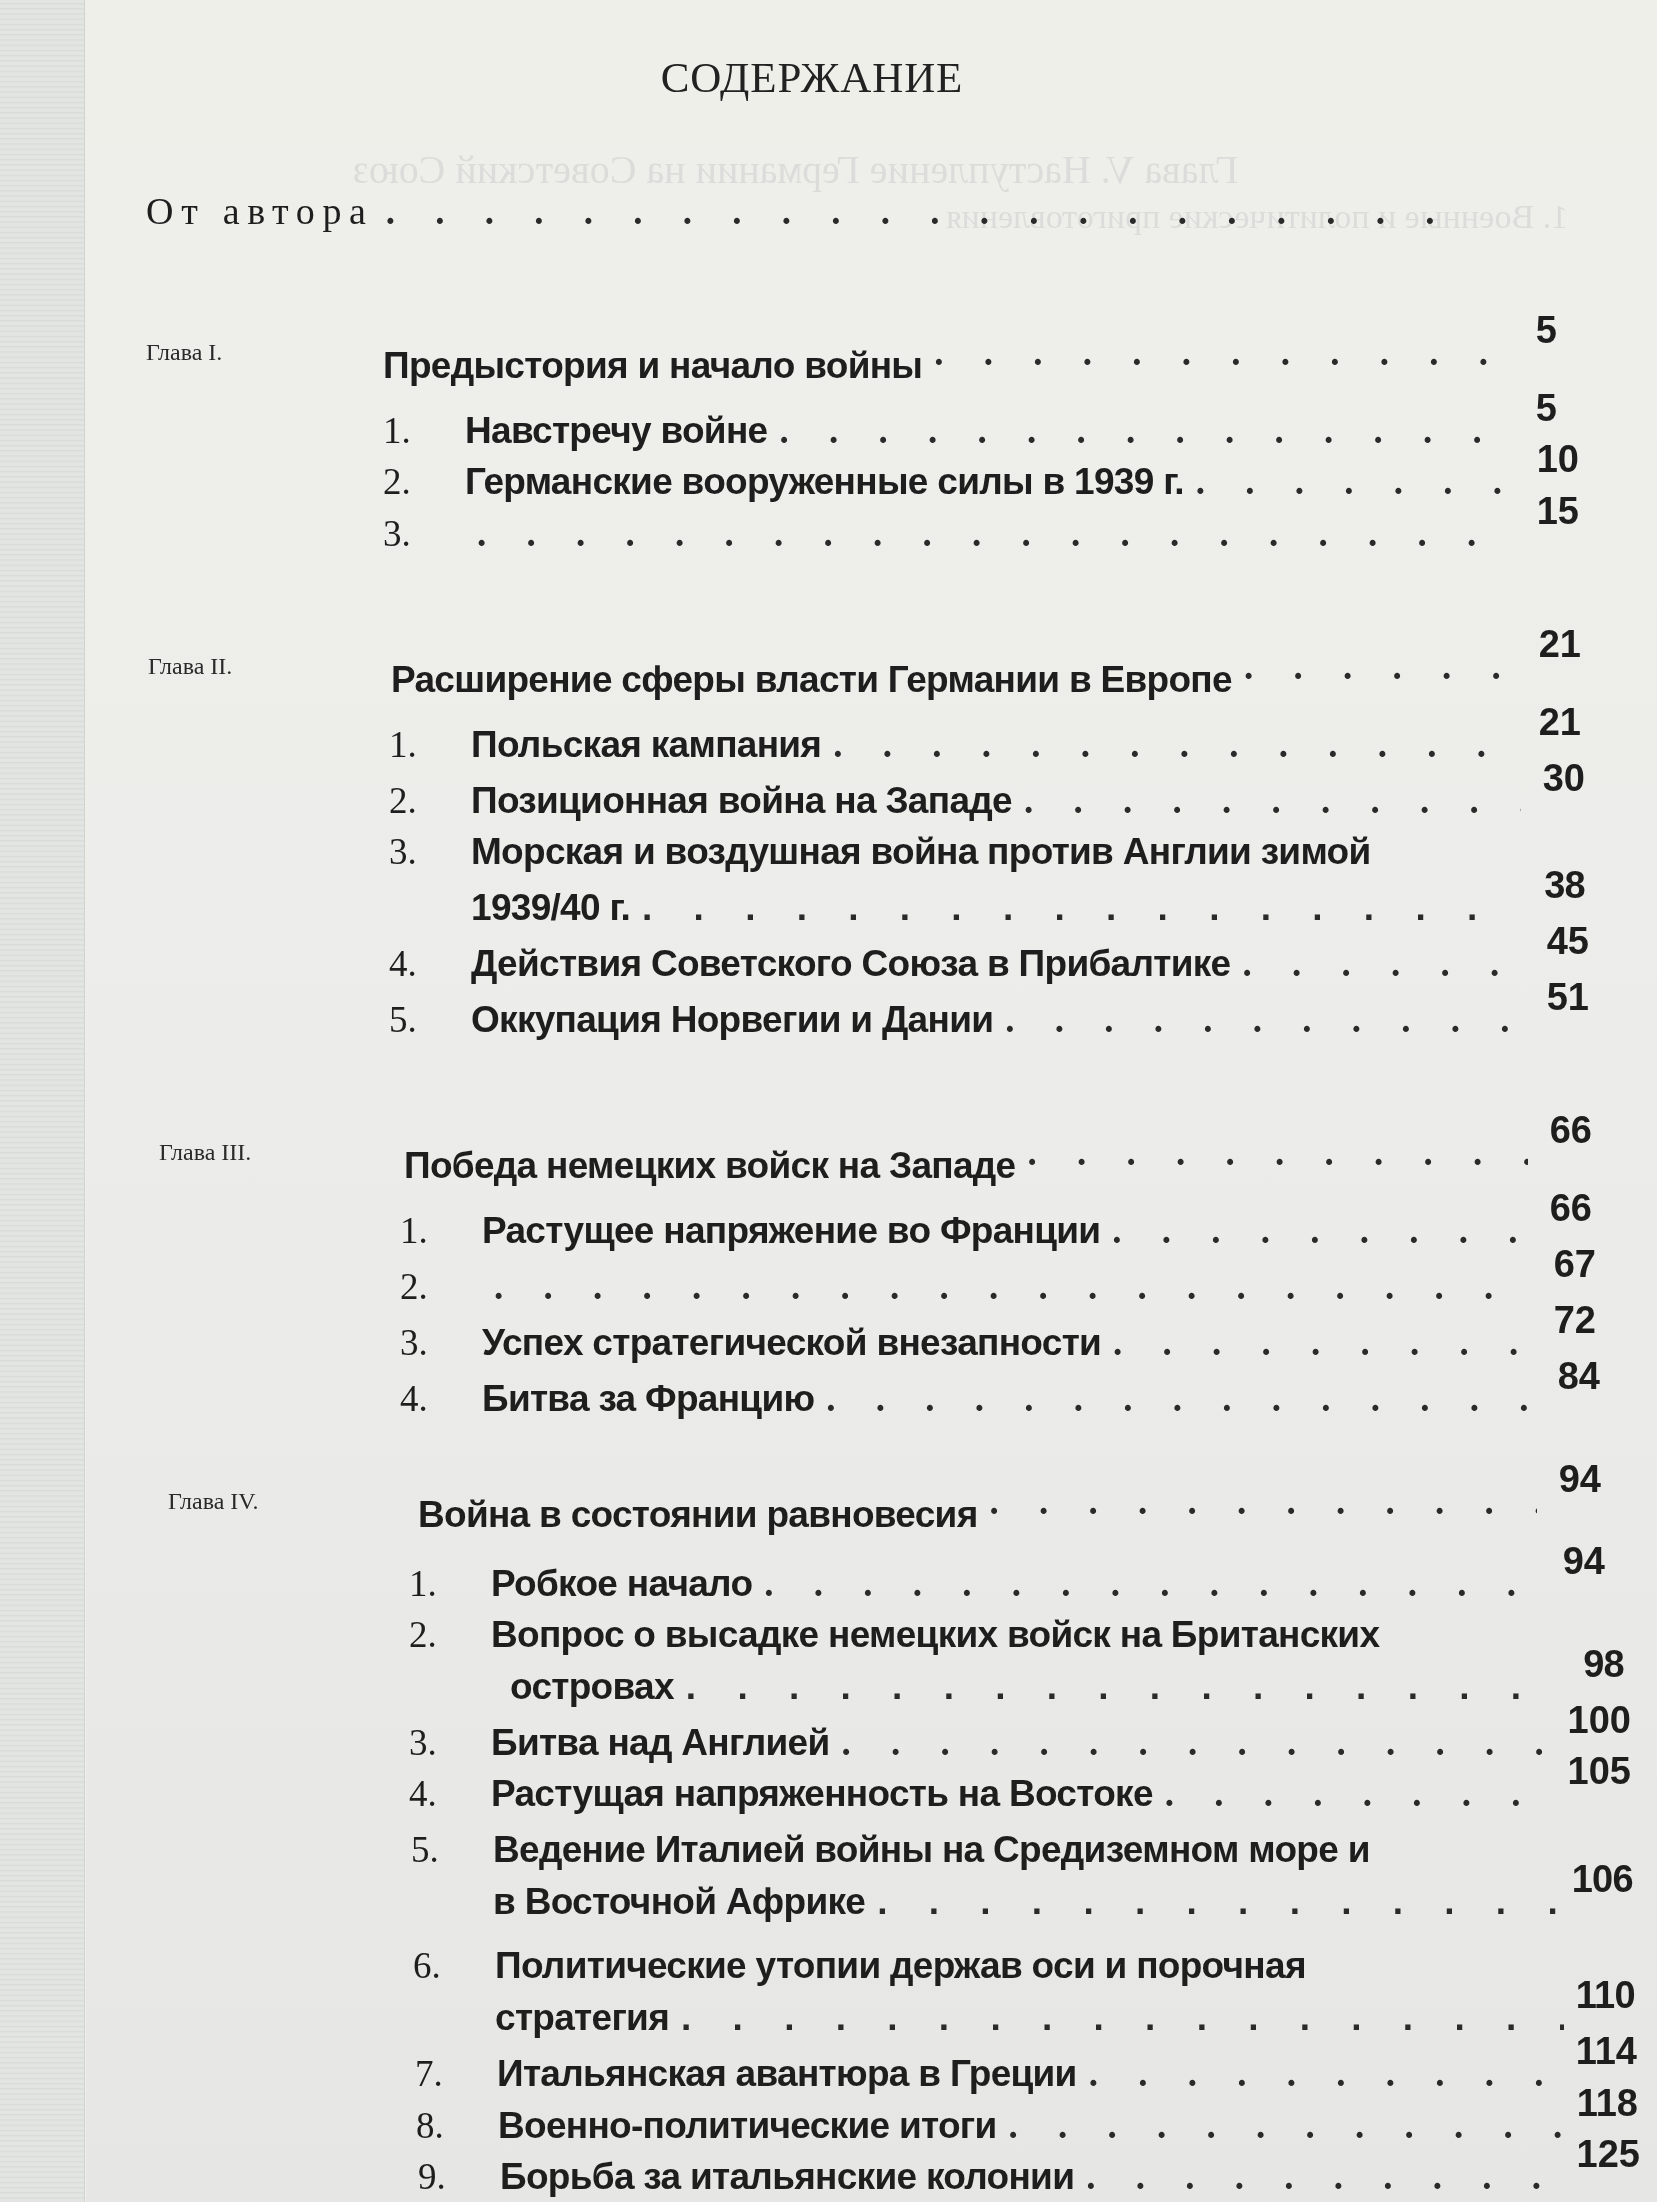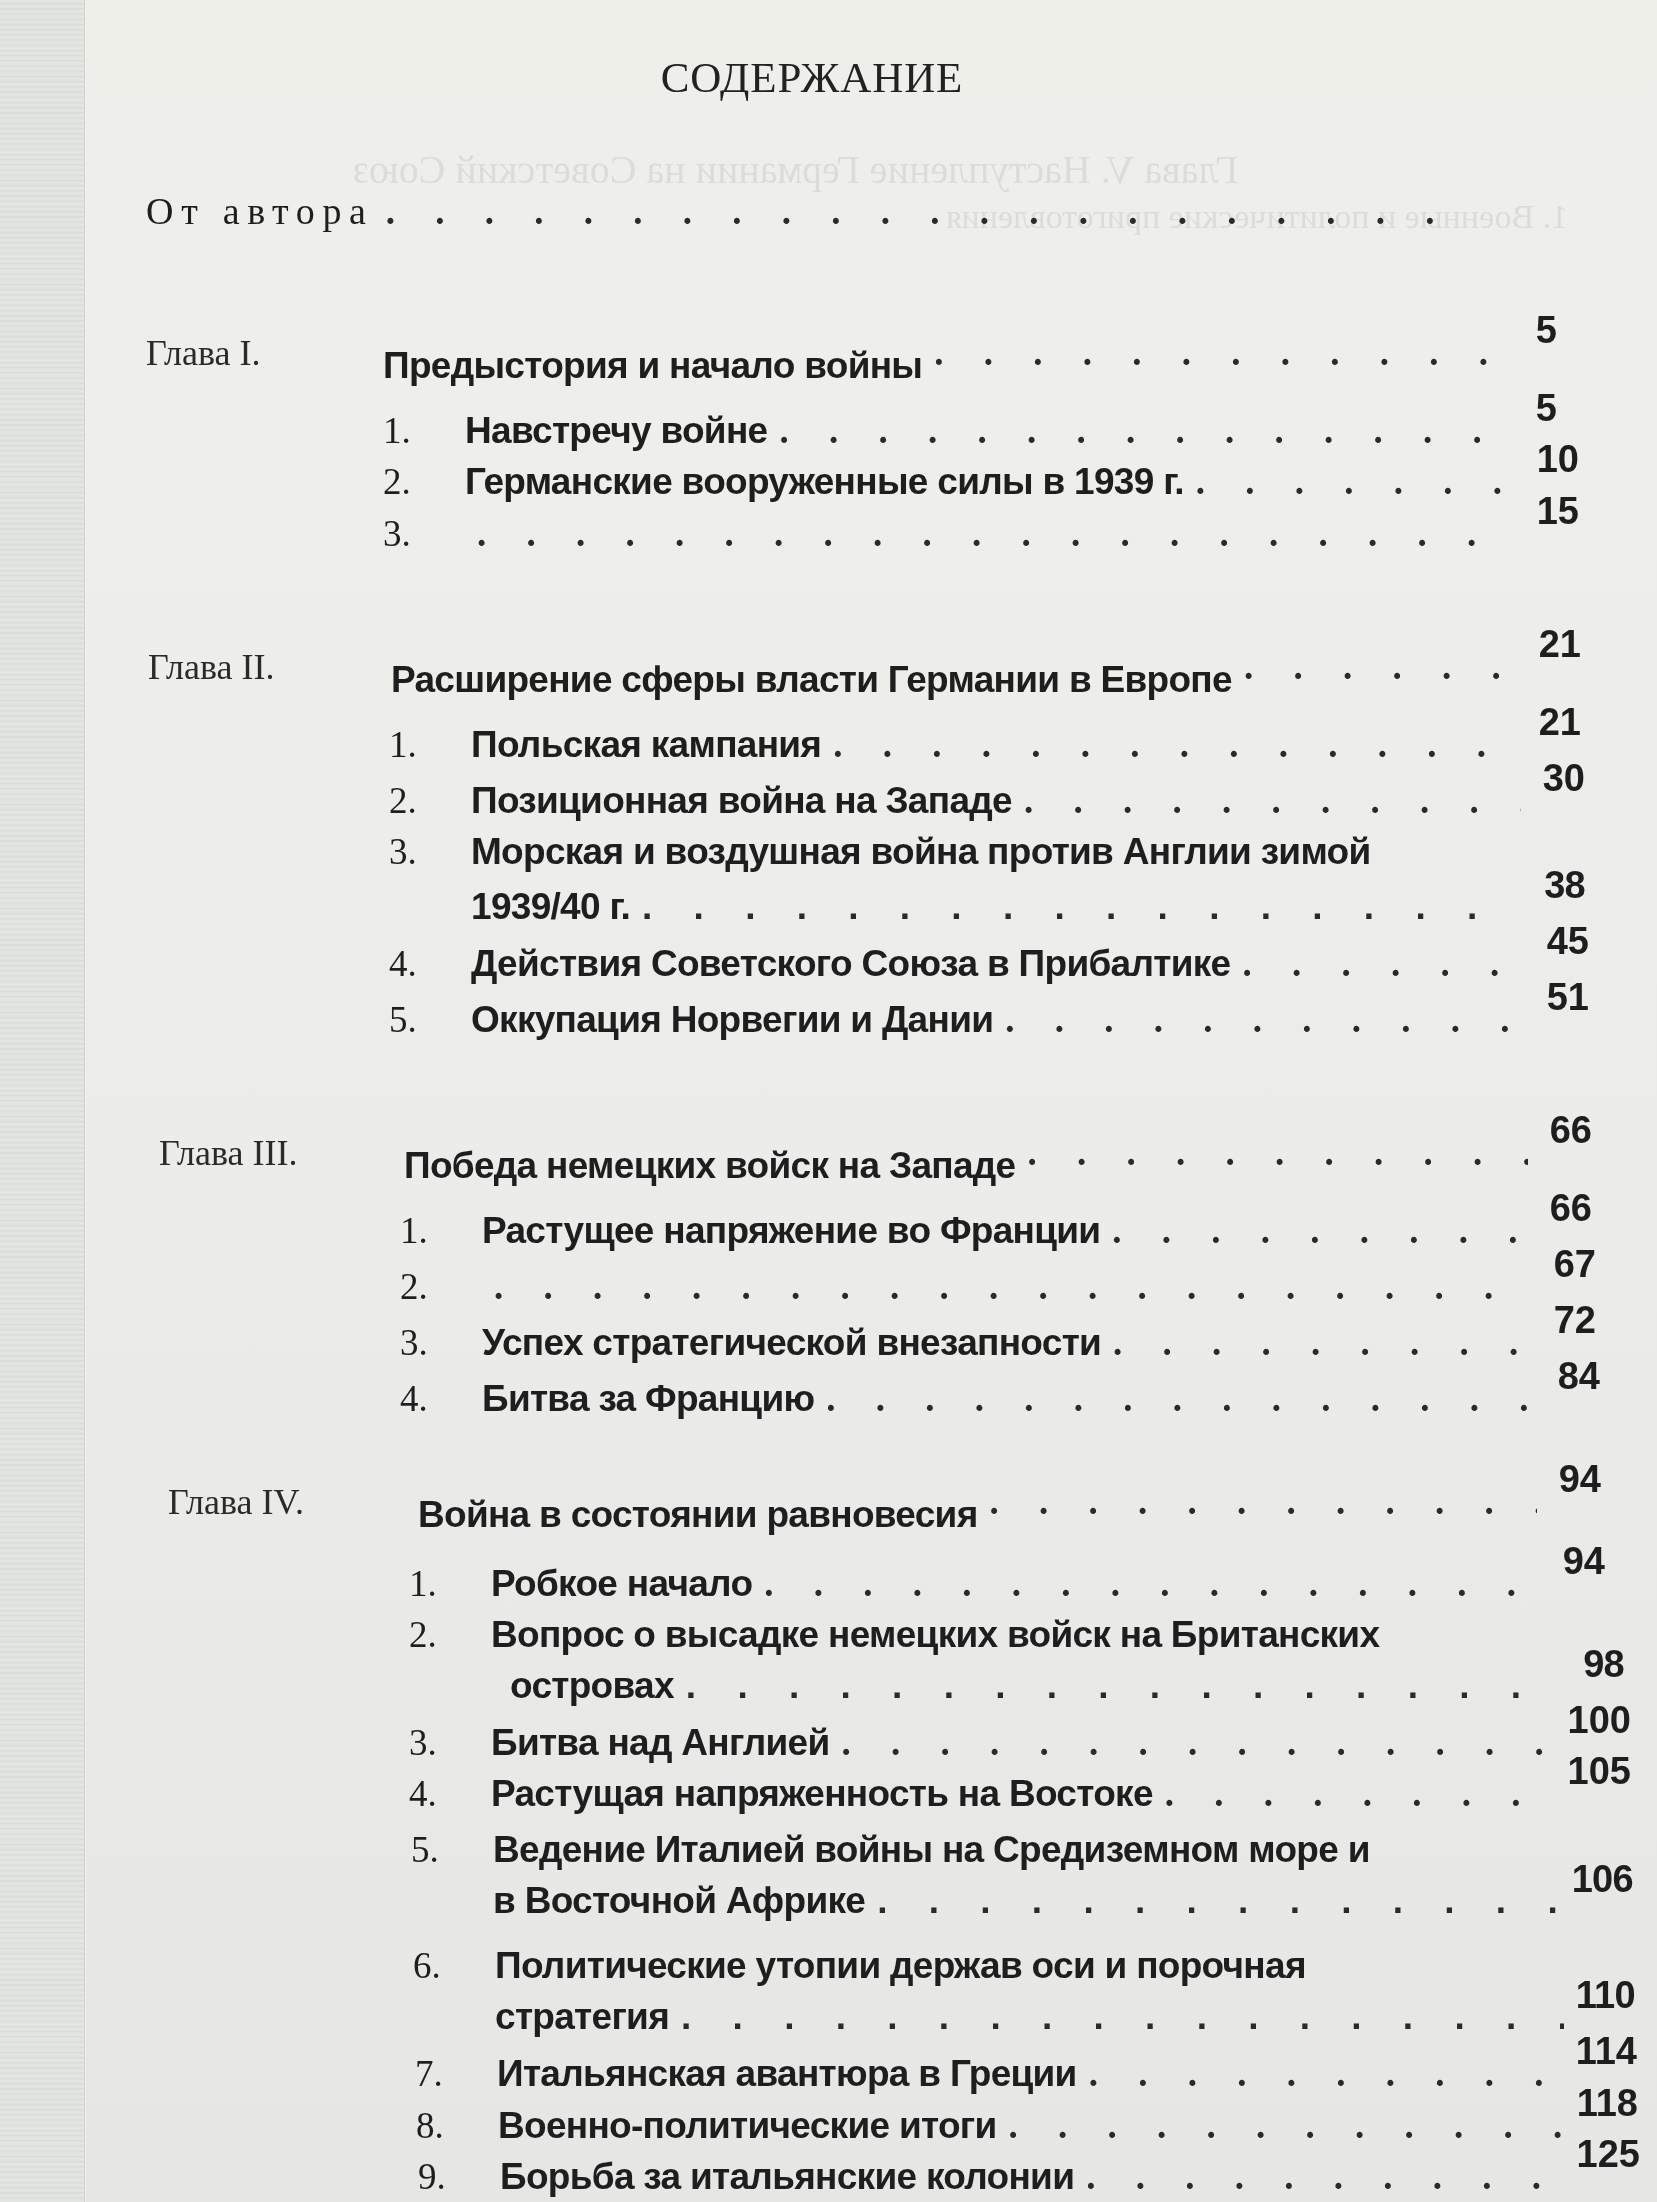--- a/index.html
+++ b/index.html
@@ -47,21 +47,21 @@
     }
     .toc-title span { display: inline-block; transform: translateX(-60px); text-align: center; }
     .row {
       position: absolute;
       display: flex;
       align-items: center;
       font-size: 37px;
       white-space: nowrap;
     }
     .chap-label {
-      font-size: 36px;
+      font-size: 24px;
       color: #2a2a2a;
     }
     .chap-title {
       font-weight: bold;
       font-family: "Liberation Sans Narrow", "Liberation Sans", sans-serif;
       font-stretch: condensed;
       letter-spacing: -0.4px;
       margin-top: 27px;
     }
     .sec-num { display: inline-block; width: 82px; }
@@ -95,21 +95,21 @@
       font-size: 38px;
     }
     .second-line {
       position: absolute;
       font-size: 37px;
       font-weight: bold;
       font-family: "Liberation Sans", sans-serif;
       letter-spacing: -0.7px;
       white-space: nowrap;
       display: flex;
-      align-items: flex-start;
+      align-items: center;
     }
   </style>
 </head>
 <body>
 
 <div class="page-edge"></div>
 
 <div class="page">
 
   <div class="bleed" style="left:267px; top:146px;">Глава V. Наступление Германии на Советский Союз</div>

